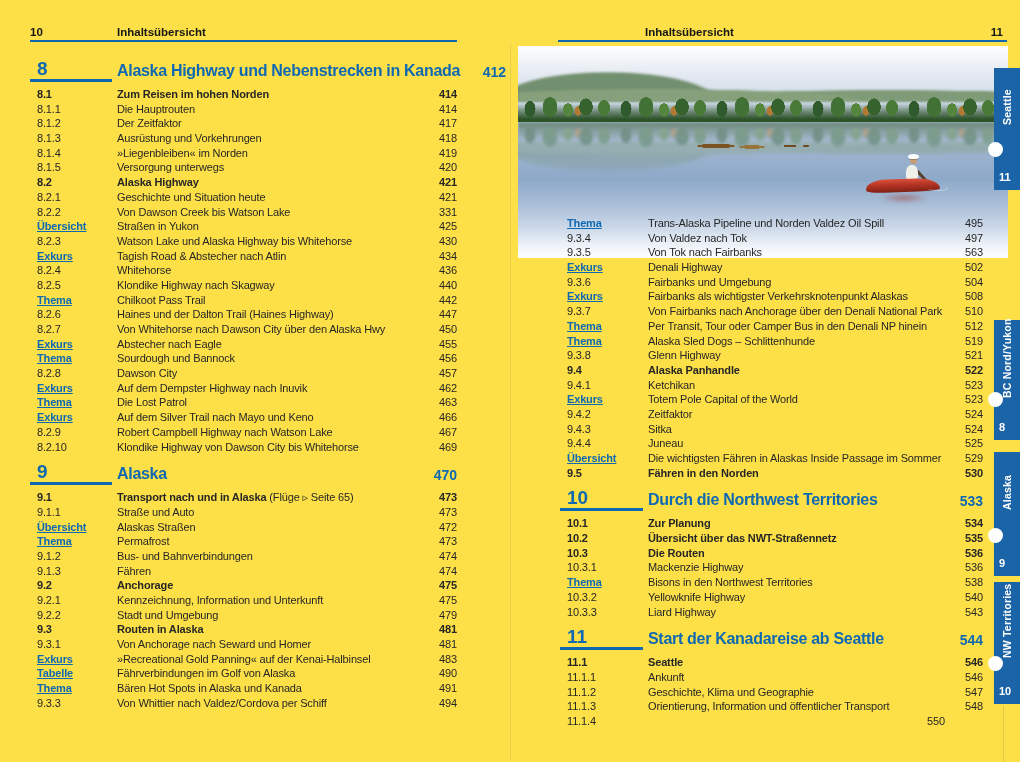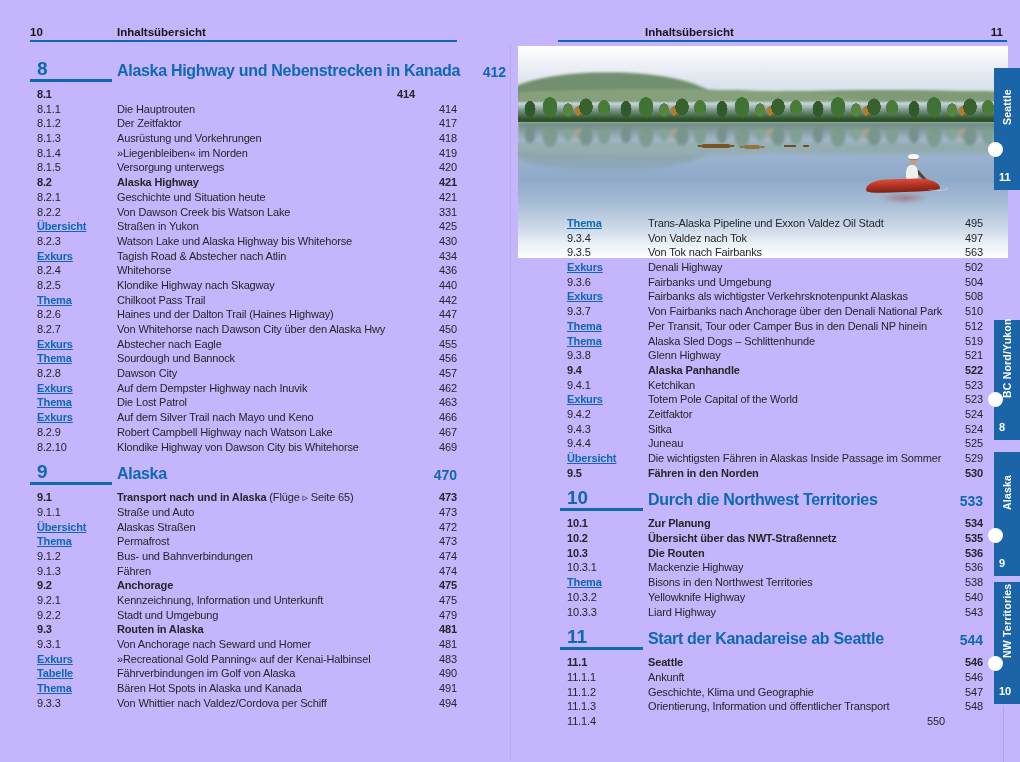--- a/index.html
+++ b/index.html
@@ -1,18 +1,18 @@
 <!DOCTYPE html>
 <html style="--accent: #0e68b2; --tab: #1c64a8;"><head>
 <meta charset="utf-8">
 <style>
   :root{ --accent:#0e68b2; --tab:#1c64a8; --ink:#262626; }
   *{margin:0;padding:0;box-sizing:border-box;}
   body{font-family:"Liberation Sans","DejaVu Sans",sans-serif;background:#fff;}
-  .canvas{position:relative;width:1020px;height:762px;background:#c4b5fd;overflow:hidden;}
+  .canvas{position:relative;width:1020px;height:762px;background:#fde047;overflow:hidden;}
 
   
   .runhead{position:absolute;top:25px;height:14px;font-size:11.5px;font-weight:bold;color:#161616;line-height:14px;white-space:nowrap;}
   .rule{position:absolute;top:40px;height:2px;background:var(--accent);}
 
   
   .toc{position:absolute;z-index:3;}
   .toc-left{left:30px;top:58px;width:427px;}
   .toc-right{left:560px;top:216px;width:423px;}
 
@@ -128,20 +128,21 @@
   <div class="toc toc-left">
       <div class="ch">
     <div class="numwrap">
           <span class="j-num">8</span>
         </div>
     <div class="titlecell j-title">Alaska Highway und Nebenstrecken in Kanada</div>
     <div class="j-page">412</div>
   </div>
       <div class="row b">
     <span class="j-num">8.1</span>
+    <span class="titlecell"><span class="j-title">Zum Reisen im hohen Norden</span><span class="j-suffix"></span></span>
     <span class="j-page">414</span>
   </div>
       <div class="row">
     <span class="j-num">8.1.1</span>
     <span class="titlecell"><span class="j-title">Die Hauptrouten</span><span class="j-suffix"></span></span>
     <span class="j-page">414</span>
   </div>
       <div class="row">
     <span class="j-num">8.1.2</span>
     <span class="titlecell"><span class="j-title">Der Zeitfaktor</span><span class="j-suffix"></span></span>
@@ -336,21 +337,21 @@
   </div>
       <div class="row">
     <span class="j-num">9.3.3</span>
     <span class="titlecell"><span class="j-title">Von Whittier nach Valdez/Cordova per Schiff</span><span class="j-suffix"></span></span>
     <span class="j-page">494</span>
   </div>
     </div>
   <div class="toc toc-right">
       <div class="row">
     <span class="j-num lbl">Thema</span>
-    <span class="titlecell"><span class="j-title">Trans-Alaska Pipeline und Exxon Valdez Oil Stadt</span><span class="j-suffix"></span></span>
+    <span class="titlecell"><span class="j-title">Trans-Alaska Pipeline und Norden Valdez Oil Spill</span><span class="j-suffix"></span></span>
     <span class="j-page">495</span>
   </div>
       <div class="row">
     <span class="j-num">9.3.4</span>
     <span class="titlecell"><span class="j-title">Von Valdez nach Tok</span><span class="j-suffix"></span></span>
     <span class="j-page">497</span>
   </div>
       <div class="row">
     <span class="j-num">9.3.5</span>
     <span class="titlecell"><span class="j-title">Von Tok nach Fairbanks</span><span class="j-suffix"></span></span>

